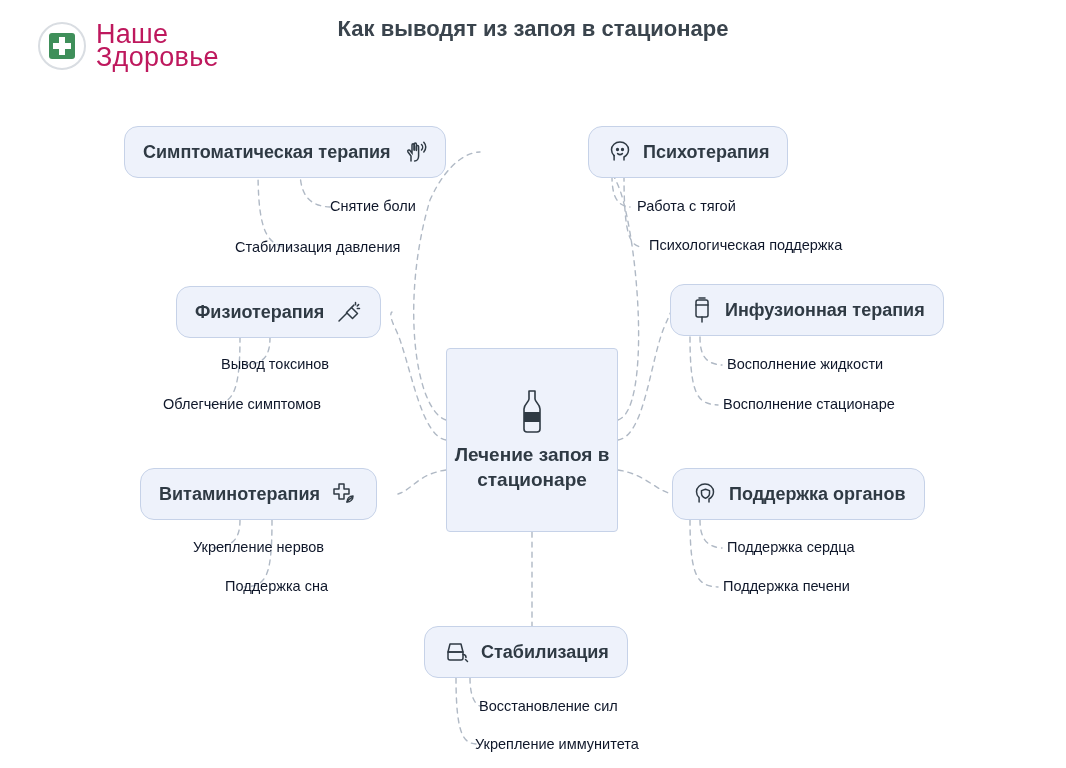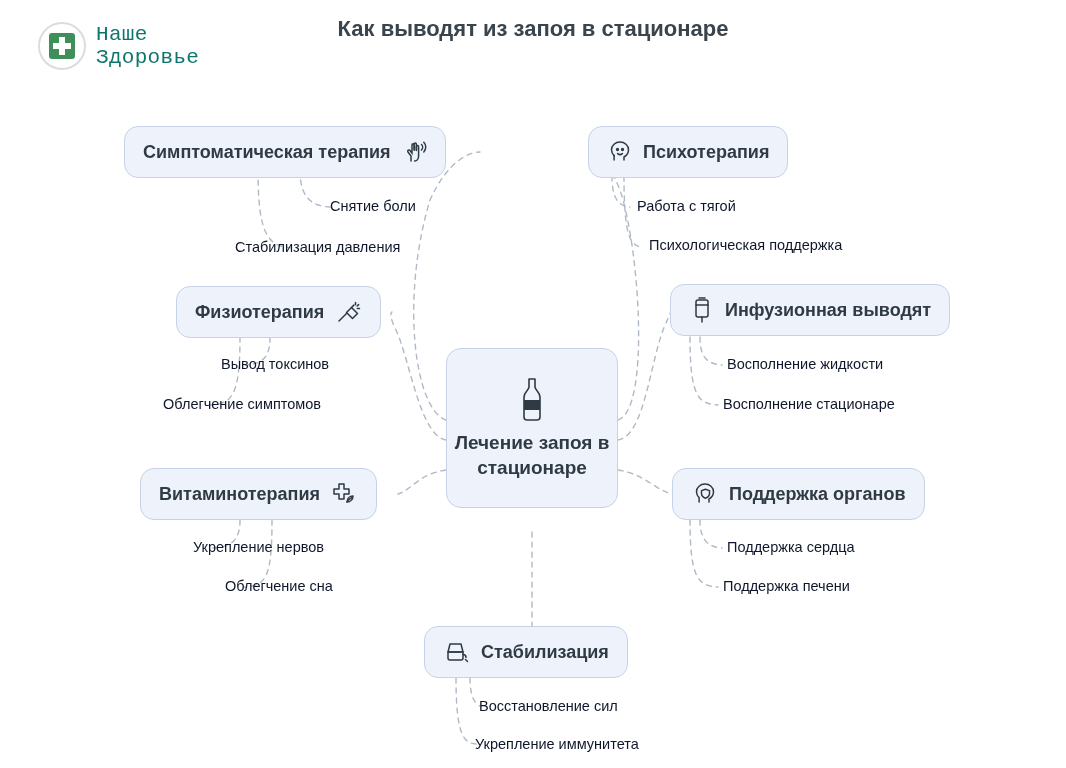--- a/index.html
+++ b/index.html
@@ -60,24 +60,24 @@
     position: absolute;
     background: #ffffff;
   }
   .logo-cross:before {
     left: 10px; top: 4px; width: 6px; height: 18px;
   }
   .logo-cross:after {
     left: 4px; top: 10px; width: 18px; height: 6px;
   }
   .logo-text {
-    font-size: 21px;
+    font-size: 27px;
     line-height: 23px;
-    color: #0f766e;
-    font-family: Liberation Mono, monospace;
+    color: #be185d;
+    font-family: Liberation Sans, sans-serif;
     letter-spacing: 0.3px;
   }
 
   
   .page-title {
     position: absolute;
     left: 333px;
     top: 14px;
     width: 400px;
     text-align: center;
@@ -108,25 +108,25 @@
   .node .label { order: 1; }
   .node .ico   { order: 2; }
   .node.ico-left .label { order: 2; }
   .node.ico-left .ico   { order: 1; }
 
   .center-node {
     position: absolute;
     left: 446px;
     top: 348px;
     width: 172px;
-    height: 160px;
+    height: 184px;
     box-sizing: border-box;
     background: #eef2fb;
     border: 1.5px solid #c6d2e8;
-    border-radius: 15px;
+    border-radius: 4px;
     display: flex;
     flex-direction: column;
     align-items: center;
     justify-content: center;
     gap: 8px;
     text-align: center;
     font-size: 19px;
     font-weight: bold;
     line-height: 25px;
     color: #2f3a44;
@@ -263,39 +263,39 @@
     <span class="ico">
       <svg width="26" height="28" viewBox="0 0 26 28">
         <g fill="none" stroke="#2f3a44" stroke-width="1.5" stroke-linejoin="round" stroke-linecap="round">
           <rect x="7" y="4" width="12" height="17" rx="2"></rect>
           <path d="M7 9h12"></path>
           <path d="M10 2h6"></path>
           <path d="M13 21v5"></path>
         </g>
       </svg>
     </span>
-    <span class="label">Инфузионная выводят</span>
+    <span class="label">Инфузионная терапия</span>
   </div>
   <div class="sub" style="left:727px; top:356px;">Восполнение жидкости</div>
   <div class="sub" style="left:723px; top:396px;">Восполнение стационаре</div>
 
   <div class="node" style="left:140px; top:468px;">
     <span class="label">Витаминотерапия</span>
     <span class="ico">
       <svg width="28" height="28" viewBox="0 0 28 28">
         <g fill="none" stroke="#2f3a44" stroke-width="1.5" stroke-linejoin="round" stroke-linecap="round">
           <path d="M9 4h5v5h5v5h-5v5H9v-5H4V9h5z"></path>
           <path d="M17 22c0-3.5 2.5-6 6-6 0 3.5-2.5 6-6 6z"></path>
           <path d="M17 22c1-2 2.6-3.4 4.6-4.3"></path>
         </g>
       </svg>
     </span>
   </div>
   <div class="sub" style="left:193px; top:539px;">Укрепление нервов</div>
-  <div class="sub" style="left:225px; top:578px;">Облегчение сна</div>
+  <div class="sub" style="left:225px; top:578px;">Поддержка сна</div>
 
   <div class="node ico-left" style="left:672px; top:468px;">
     <span class="ico">
       <svg width="28" height="26" viewBox="0 0 28 26">
         <g fill="none" stroke="#2f3a44" stroke-width="1.5" stroke-linecap="round" stroke-linejoin="round">
           <path d="M18 21v-3c2.6-1.4 4.5-4.2 4.5-7.2C22.5 6.3 18.7 3 14 3S5.5 6.3 5.5 10.8c0 2.3 1 4.3 2.6 5.8V21"></path>
           <path d="M14.5 8.2l4 1.4v3c0 2.2-1.7 3.8-4 4.6-2.3-.8-4-2.4-4-4.6v-3z"></path>
         </g>
       </svg>
     </span>

